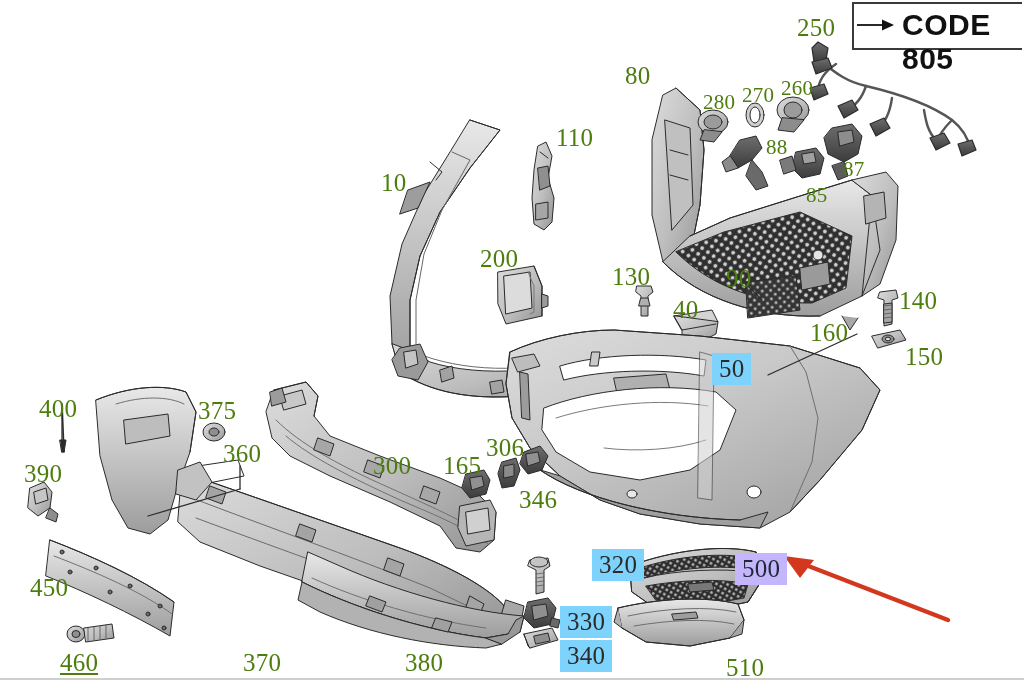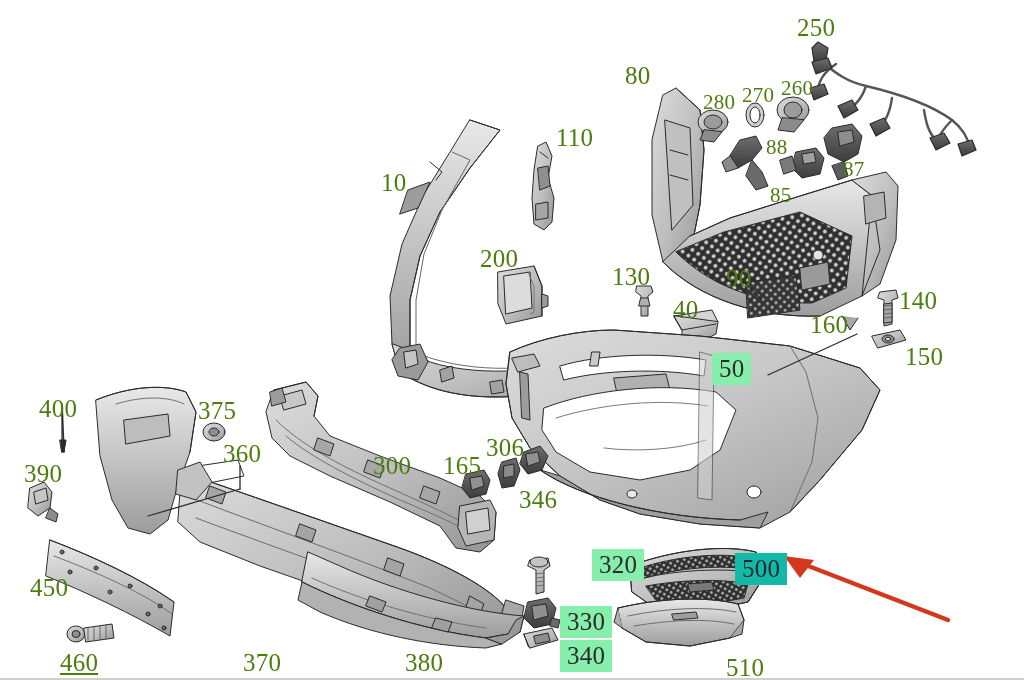--- a/index.html
+++ b/index.html
@@ -11,22 +11,22 @@
   #art{position:absolute;left:0;top:0;width:1024px;height:680px;}
 
   
   .lbl{position:absolute;color:#4d7c0f;font-size:23px;line-height:1;
        font-family:"Liberation Serif", serif;font-weight:400;
        white-space:nowrap;letter-spacing:.2px;}
   .lbl.sm{font-size:21px;}
   .lbl.big{font-size:25px;}
 
   
-  .lbl.box{padding:3px 7px 4px 7px;background:#86efac;color:#2b2b2b;}
-  .lbl.box.sel{background:#14b8a6;color:#1d2a33;}
+  .lbl.box{padding:3px 7px 4px 7px;background:#7dd3fc;color:#2b2b2b;}
+  .lbl.box.sel{background:#c4b5fd;color:#1d2a33;}
 
   
   #codebox{position:absolute;left:852px;top:2px;width:170px;height:48px;}
   #codebox .vline{position:absolute;left:0;top:0;width:2px;height:48px;background:#3a3a3a;}
   #codebox .hline{position:absolute;left:0;width:170px;height:2px;background:#3a3a3a;}
   #codebox .htop{top:0;}
   #codebox .hbot{top:46px;}
   #codetext{position:absolute;left:50px;top:6px;font-size:30px;color:#111;
             font-family:"Liberation Sans", sans-serif;font-weight:600;letter-spacing:.5px;}
   #codearrow{position:absolute;left:4px;top:16px;width:40px;height:14px;}
@@ -406,43 +406,53 @@
       <g id="leaders" stroke="#2b2b2b" stroke-width="1.3" fill="none">
           <line x1="62" y1="406" x2="62" y2="452"></line>
           <line x1="240" y1="466" x2="240" y2="489"></line>
           <line x1="240" y1="489" x2="148" y2="516"></line>
           <line x1="857" y1="334" x2="768" y2="375"></line>
           <line x1="748" y1="286" x2="762" y2="300"></line>
         </g>
     </g>
   </svg>
 
+  <div id="codebox">
+    <div class="vline"></div>
+    <div class="hline htop"></div>
+    <div class="hline hbot"></div>
+    <svg id="codearrow" viewBox="0 0 40 14">
+      <path d="M1,7 L28,7" stroke="#111" stroke-width="1.8" fill="none"></path>
+      <path d="M26,1.5 L38,7 L26,12.5 Z" fill="#111"></path>
+    </svg>
+    <div id="codetext">CODE 805</div>
+  </div>
 
   <svg id="redarrow" viewBox="0 0 190 80">
     <path d="M178,72 L28,14" stroke="#d3381f" stroke-width="4.5" fill="none" stroke-linecap="round"></path>
     <path d="M14,8 L44,12 L30,30 Z" fill="#d3381f"></path>
   </svg>
 
   <div id="callouts">
       <div class="lbl big" style="left: 797px; top: 15px;">250</div>
       <div class="lbl big" style="left: 625px; top: 63px;">80</div>
       <div class="lbl sm" style="left: 703px; top: 92px;">280</div>
       <div class="lbl sm" style="left: 742px; top: 85px;">270</div>
       <div class="lbl sm" style="left: 781px; top: 78px;">260</div>
       <div class="lbl sm" style="left: 766px; top: 137px;">88</div>
       <div class="lbl sm" style="left: 843px; top: 159px;">87</div>
-      <div class="lbl sm" style="left: 770px; top: 185px;">85</div>
+      <div class="lbl sm" style="left: 806px; top: 185px;">85</div>
       <div class="lbl big" style="left: 556px; top: 125px;">110</div>
       <div class="lbl big" style="left: 381px; top: 170px;">10</div>
       <div class="lbl big" style="left: 480px; top: 246px;">200</div>
       <div class="lbl big" style="left: 612px; top: 264px;">130</div>
       <div class="lbl big" style="left: 726px; top: 266px;">90</div>
       <div class="lbl big" style="left: 673px; top: 297px;">40</div>
       <div class="lbl big" style="left: 899px; top: 288px;">140</div>
-      <div class="lbl big" style="left: 810px; top: 312px;">160</div>
+      <div class="lbl big" style="left: 810px; top: 320px;">160</div>
       <div class="lbl big" style="left: 905px; top: 344px;">150</div>
       <div class="lbl big box" style="left: 712px; top: 353px;">50</div>
       <div class="lbl big" style="left: 27px; top: 396px; margin-left: 12px;">400</div>
       <div class="lbl big" style="left: 198px; top: 398px;">375</div>
       <div class="lbl big" style="left: 223px; top: 441px;">360</div>
       <div class="lbl big" style="left: 24px; top: 461px;">390</div>
       <div class="lbl big" style="left: 486px; top: 435px;">306</div>
       <div class="lbl big" style="left: 443px; top: 453px;">165</div>
       <div class="lbl big" style="left: 373px; top: 453px;">300</div>
       <div class="lbl big" style="left: 519px; top: 487px;">346</div>

